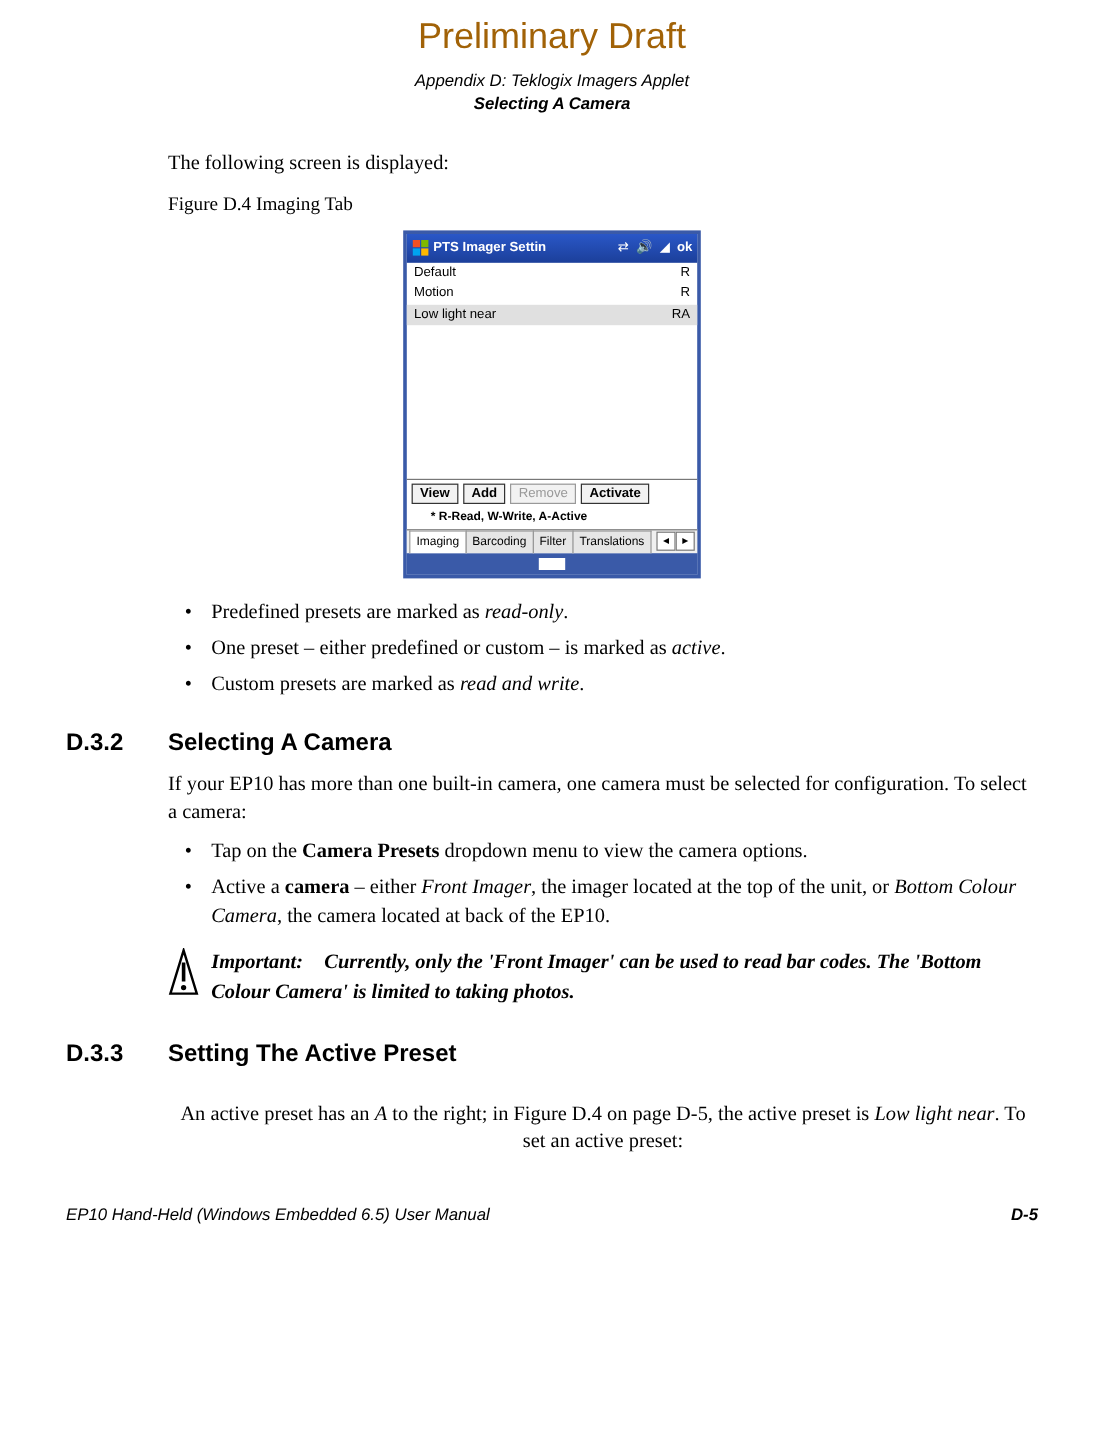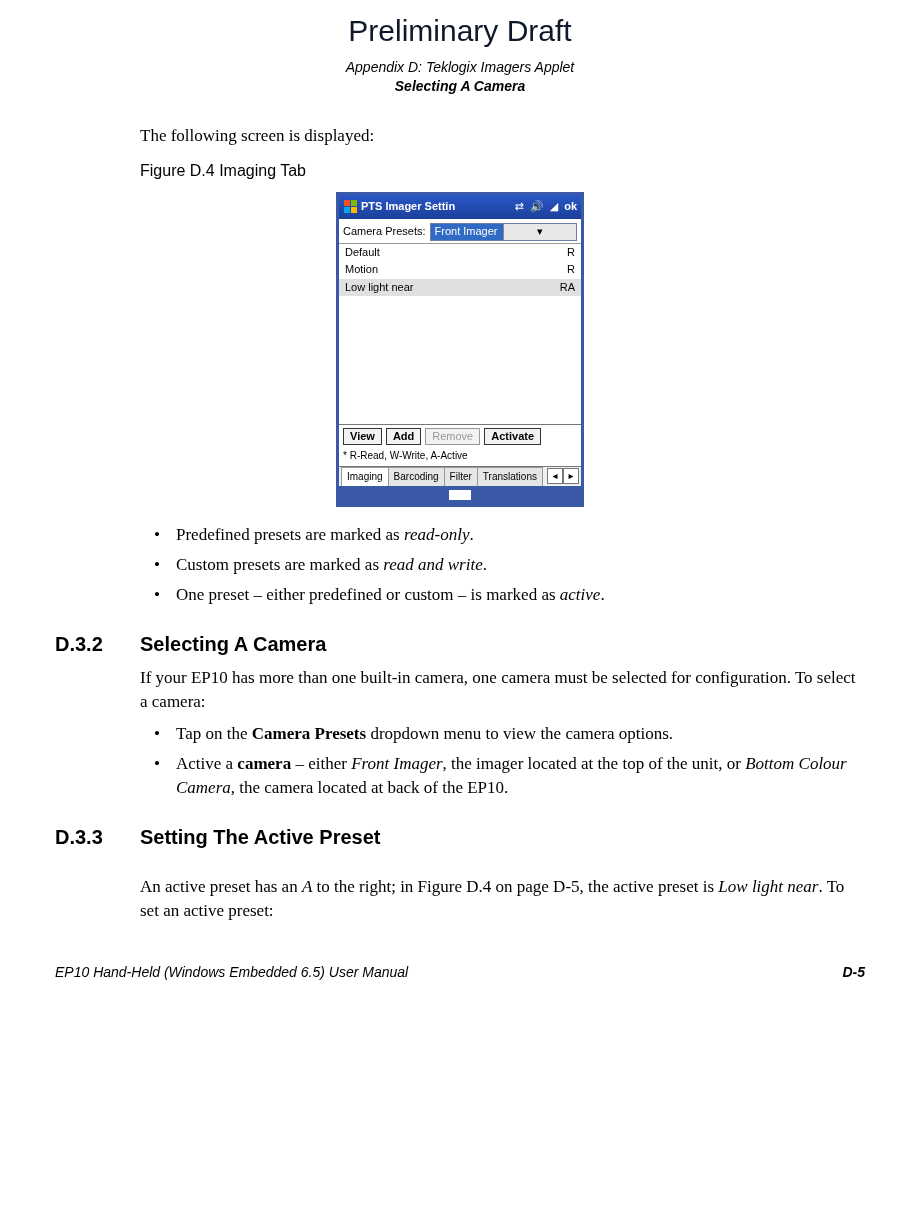--- a/index.html
+++ b/index.html
@@ -12,38 +12,38 @@
     background: #fff;
     width: 920px;
   }
   .page {
     padding: 10px 55px 40px 55px;
     position: relative;
     box-sizing: border-box;
   }
   .prelim {
     text-align: center;
-    color: #0f172a;
+    color: #a16207;
     font-family: Arial, Helvetica, sans-serif;
     font-size: 30px;
     font-weight: 400;
     margin: 0 0 6px 0;
   }
   .header-right {
     text-align: center;
     font-family: "Trebuchet MS", "Segoe UI", sans-serif;
     font-style: italic;
     font-size: 14px;
     line-height: 1.35;
   }
   .header-right .l2 { font-weight: bold; }
   .body-block { margin-left: 85px; margin-top: 28px; }
   .body-p { margin: 8px 0; }
   .fig-caption {
-    font-family: Liberation Sans, sans-serif;
+    font-family: Liberation Serif, serif;
     font-weight: 400;
     font-size: 16px;
     margin: 12px 0 0 0;
   }
   .figure-wrap { text-align: center; margin: 10px 0 16px 0; }
   .device {
     display: inline-block;
     border: 3px solid #3a5aa8;
     background: #fff;
     width: 242px;
@@ -105,21 +105,21 @@
   .btnrow button {
     font: 11px Tahoma, Arial, sans-serif;
     padding:0 6px;
     height:17px;
     border:1px solid #333;
     background:#f2f2f2;
     cursor:pointer;
   }
   .btnrow button.bold { font-weight:bold; }
   .btnrow button:disabled { color:#999; border-color:#999; cursor:default;}
-  .legendtxt { font-size:10px; padding:1px 4px 3px 4px; }
+  .legendtxt { font-size:10px; padding:1px 4px 3px 20px;font-weight:bold; }
   .tabs {
     display:flex; align-items:center;
     border-top:1px solid #777;
     background:#f0f0f0;
     padding:0 2px;
   }
   .tabs .tab {
     font-size:10px; padding:2px 5px;
     border:1px solid #999; border-bottom:none;
     background:#e6e6e6; margin-right:-1px;
@@ -195,27 +195,20 @@
             <span style="background:#ffb900"></span>
         </span>
         <span class="tbtitle">PTS Imager Settin</span>
         <span class="tbicons">
           <span>⇄</span>
           <span>🔊</span>
           <span>◢</span>
           <span style="font-weight:bold">ok</span>
         </span>
       </div>
-      <div class="camerabar">
-        <label>Camera Presets:</label>
-        <div class="combo">
-          <span>Front Imager</span>
-          <span class="arrow">▾</span>
-        </div>
-      </div>
       <div class="presetlist">
         <div class="row">
           <span>Default</span>
           <span>R</span>
         </div>
         <div class="row">
           <span>Motion</span>
           <span>R</span>
         </div>
         <div class="row sel">
@@ -245,46 +238,57 @@
       </div>
     </div>
   </div>
 
   <div class="body-block" style="margin-top:4px;">
     <ul class="bullets">
       <li>
         <span>Predefined presets are marked as </span><span class="italic">read-only</span><span>.</span>
       </li>
       <li>
-        <span>Custom presets are marked as </span><span class="italic">read and write</span><span>.</span>
+        <span>One preset – either predefined or custom – is marked as </span><span class="italic">active</span><span>.</span>
       </li>
       <li>
-        <span>One preset – either predefined or custom – is marked as </span><span class="italic">active</span><span>.</span>
+        <span>Custom presets are marked as </span><span class="italic">read and write</span><span>.</span>
       </li>
     </ul>
   </div>
 
   <div class="section-row">
     <div class="sec-num">D.3.2</div>
     <div class="sec-title">Selecting A Camera</div>
   </div>
   <div class="body-block" style="margin-top:6px;">
     <p class="body-p">If your EP10 has more than one built-in camera, one camera must be selected for configuration. To select a camera:</p>
     <ul class="bullets">
       <li><span>Tap on the </span><span class="bold">Camera Presets</span><span> dropdown menu to view the camera options.</span></li>
       <li><span>Active a </span><span class="bold">camera</span><span> – either </span><span class="italic">Front Imager</span><span>, the imager located at the top of the unit, or </span><span class="italic">Bottom Colour Camera</span><span>, the camera located at back of the EP10.</span></li>
     </ul>
   </div>
 
+  <div class="important-row">
+    <svg class="exclaim" viewBox="0 0 26 40">
+      <polygon points="13,2 24,38 2,38" fill="none" stroke="#000" stroke-width="2"></polygon>
+      <line x1="13" y1="12" x2="13" y2="28" stroke="#000" stroke-width="3"></line>
+      <circle cx="13" cy="33" r="2.2" fill="#000"></circle>
+    </svg>
+    <div class="important-text">
+      <span class="important-label">Important:</span>
+      <span>Currently, only the 'Front Imager' can be used to read bar codes. The 'Bottom Colour Camera' is limited to taking photos.</span>
+    </div>
+  </div>
 
   <div class="section-row">
     <div class="sec-num">D.3.3</div>
     <div class="sec-title">Setting The Active Preset</div>
   </div>
-  <div class="body-block" style="margin-top:24px;">
+  <div class="body-block" style="margin-top:24px;text-align:center;">
     <p class="body-p"><span>An active preset has an </span><span class="italic">A</span><span> to the right; in Figure D.4 on page D-5, the active preset is </span><span class="italic">Low light near</span><span>. To set an active preset:</span></p>
   </div>
 
   <div class="footer">
     <span>EP10 Hand-Held (Windows Embedded 6.5) User Manual</span>
     <span class="pnum">D-5</span>
   </div>
 </div>
 
 </body></html>

